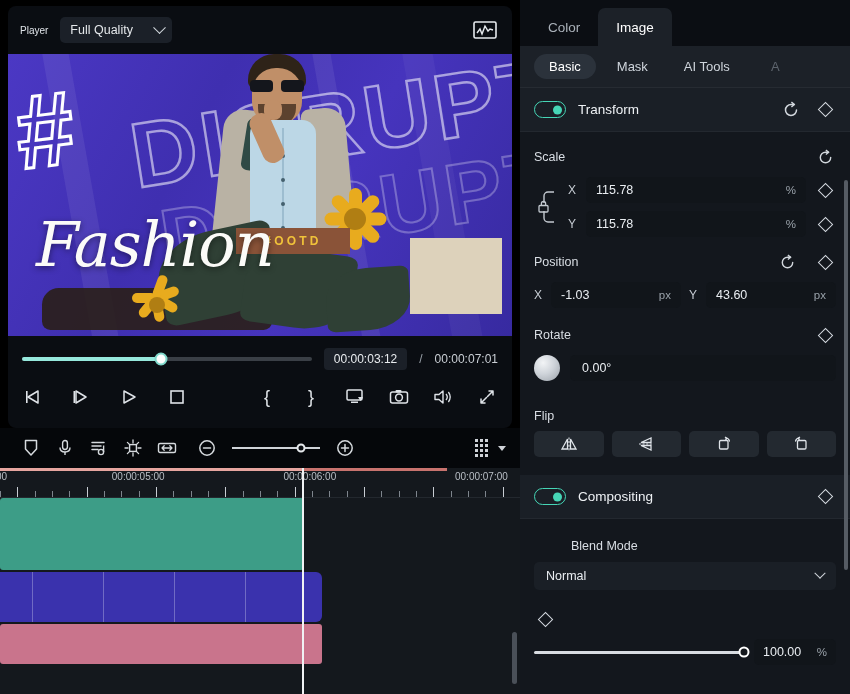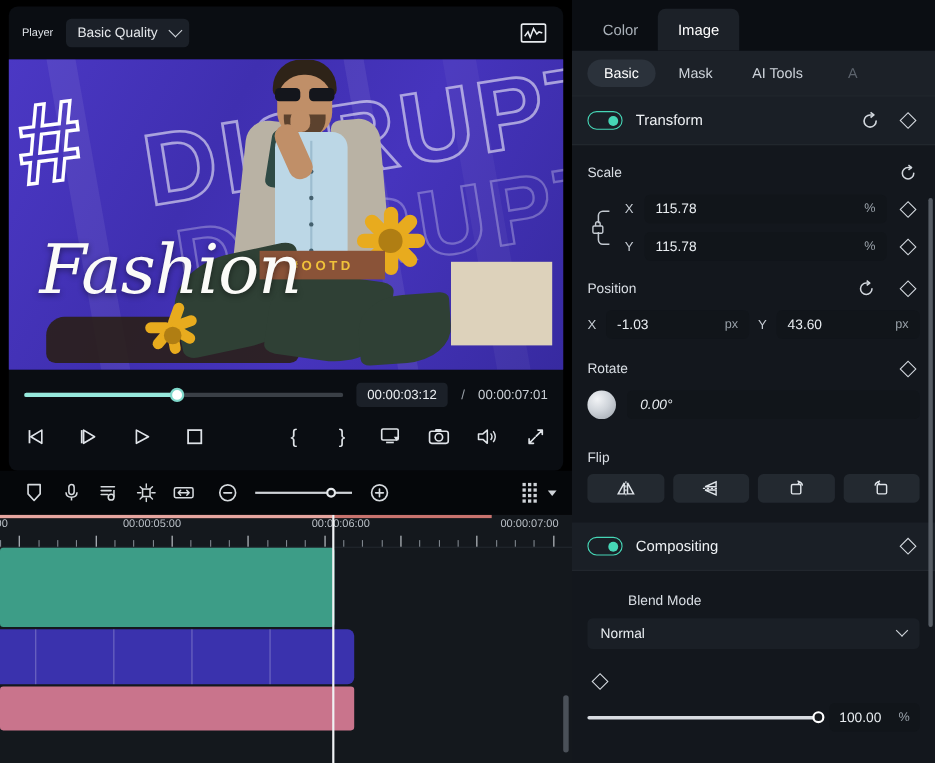--- a/index.html
+++ b/index.html
@@ -189,21 +189,21 @@
   .xy-col { flex:1; display:flex; flex-direction:column; gap: 8px; }
   .field-line { display:flex; align-items:center; gap: 8px; }
   .axis { font-size: 12px; color:#c5cbd2; width: 10px; }
   .field { flex:1; height: 26px; background:#11151a; border-radius: 5px; display:flex; align-items:center;
            padding: 0 10px; font-size: 12.5px; color:#e9edf1; }
   .field .unit { margin-left:auto; color:#9aa2aa; font-size: 11.5px; }
   .diamond { width: 11px; height: 11px; border: 1.4px solid #d2d7dd; transform: rotate(45deg); }
 
   .pos-row { display:flex; align-items:center; gap: 8px; }
   .pos-cell { flex:1; display:flex; align-items:center; gap: 7px; }
-  .rotate-row { display:flex; align-items:center; gap: 10px; font-style: italic; }
+  .rotate-row { display:flex; align-items:center; gap: 10px; }
   .knob { width: 26px; height: 26px; border-radius:50%;
           background: radial-gradient(circle at 35% 30%, #f2f4f6 0%, #cfd4da 45%, #9aa1a9 100%); }
   .rot-field { flex:1; height: 26px; background:#11151a; border-radius: 5px; display:flex; align-items:center;
                padding: 0 12px; font-size: 12.5px; color:#e9edf1; }
 
   .flip-row { display:flex; gap: 8px; margin-top: 8px; }
   .flip-btn { flex:1; height: 26px; background:#232930; border-radius: 5px;
               display:flex; align-items:center; justify-content:center; color:#dfe4e9; }
 
   .select { height: 28px; background:#1a1f26; border-radius: 5px; display:flex; align-items:center;
@@ -224,21 +224,21 @@
 </head>
 <body>
 
 <div class="app">
 
   <div class="left">
 
     <div class="player-header">
       <span class="player-label">Player</span>
       <div class="quality-select">
-        <span>Basic Quality</span>
+        <span>Full Quality</span>
         <span class="chev"></span>
       </div>
       <div class="scope-btn">
         <svg width="24" height="18" viewBox="0 0 24 18">
           <rect x="1" y="1" width="22" height="16" rx="1.5" fill="none" stroke="#e7eaee" stroke-width="1.6"></rect>
           <polyline points="4,12 7,8 9,13 12,5 15,10 17,8 20,9" fill="none" stroke="#e7eaee" stroke-width="1.4"></polyline>
         </svg>
       </div>
     </div>
 

